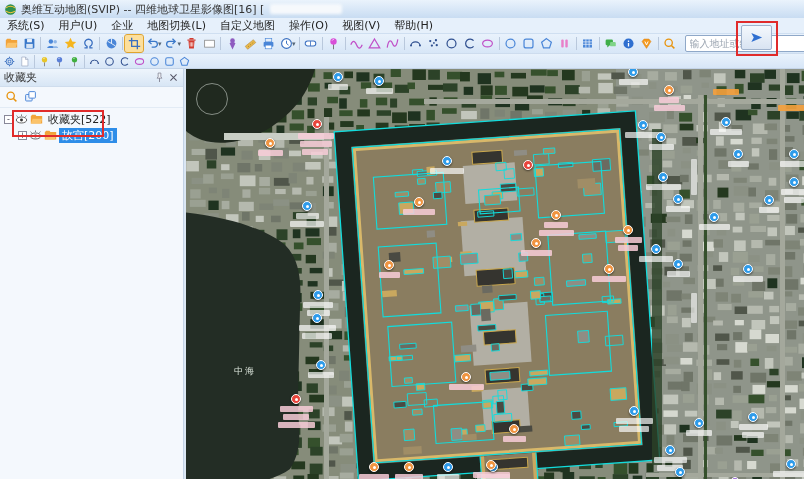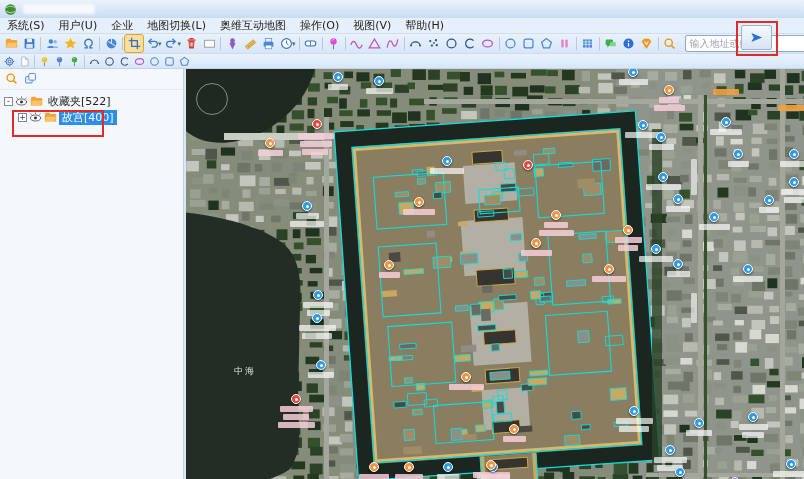--- a/index.html
+++ b/index.html
@@ -230,29 +230,30 @@
       </symbol>
 </defs>
 </svg>
 
 <div id="app">
 
   <div class="titlebar">
     <svg class="appicon">
         <use href="#i-app"></use>
       </svg>
+    <span>奥维互动地图(SVIP) -- 四维地球卫星影像图[16] [</span>
     <span class="redact"></span>
   </div>
 
   <div class="menubar" id="menubar">
       <span>系统(S)</span>
       <span>用户(U)</span>
       <span>企业</span>
       <span>地图切换(L)</span>
-      <span>奥维互动地图</span>
+      <span>自定义地图</span>
       <span>操作(O)</span>
       <span>视图(V)</span>
       <span>帮助(H)</span>
     </div>
 
   <div class="toolbar tb1" id="tb1">
       <span class="tbtn">
         <svg>
           <use href="#i-folder"></use>
         </svg>
@@ -507,20 +508,30 @@
     </div>
 
   <div class="gobtn">
     <svg>
         <use href="#i-go"></use>
       </svg>
   </div>
 
   <div class="content">
     <div class="sidebar">
+      <div class="panelhead">
+        <span>收藏夹</span>
+        <span class="sp"></span>
+        <svg>
+            <use href="#i-dockpin"></use>
+          </svg>
+        <svg>
+            <use href="#i-close"></use>
+          </svg>
+      </div>
       <div class="paneltools" id="paneltools">
           <span style="color: rgb(232, 147, 12);"><svg>
               <use href="#i-mag"></use>
             </svg></span>
           <span><svg>
               <use href="#i-link"></use>
             </svg></span>
         </div>
       <div class="tree" id="tree">
           <div class="trow" style="padding-left: 4px;">
@@ -534,21 +545,21 @@
             <span class="tlabel">收藏夹[522]</span>
           </div>
           <div class="trow" style="padding-left: 18px;">
             <span class="expander">+</span>
             <svg>
               <use href="#i-eye"></use>
             </svg>
             <svg>
               <use href="#i-folder"></use>
             </svg>
-            <span class="tlabel sel">故宫[400]</span>
+            <span class="tlabel sel">故宫[200]</span>
           </div>
         </div>
       <div class="redbox" id="redbox1" style="left: 12px; top: 41px; width: 88px; height: 23px;"></div>
     </div>
     <div class="splitter"></div>
     <div class="map" id="map">
       <svg class="base" id="map-svg" width="619" height="413" viewBox="0 0 619 413">
           <rect x="0" y="0" width="619" height="413" fill="#868c7a"></rect>
           <rect x="430" y="0" width="189" height="413" fill="#8f958a"></rect>
           <rect x="3.6" y="2.2" width="14.7" height="9.0" fill="#2c4228"></rect>

